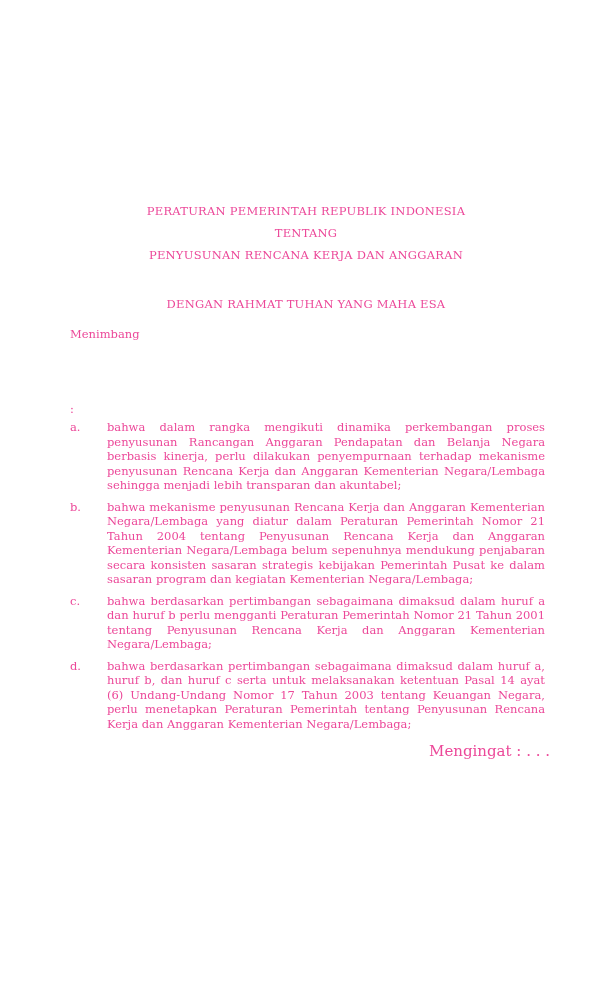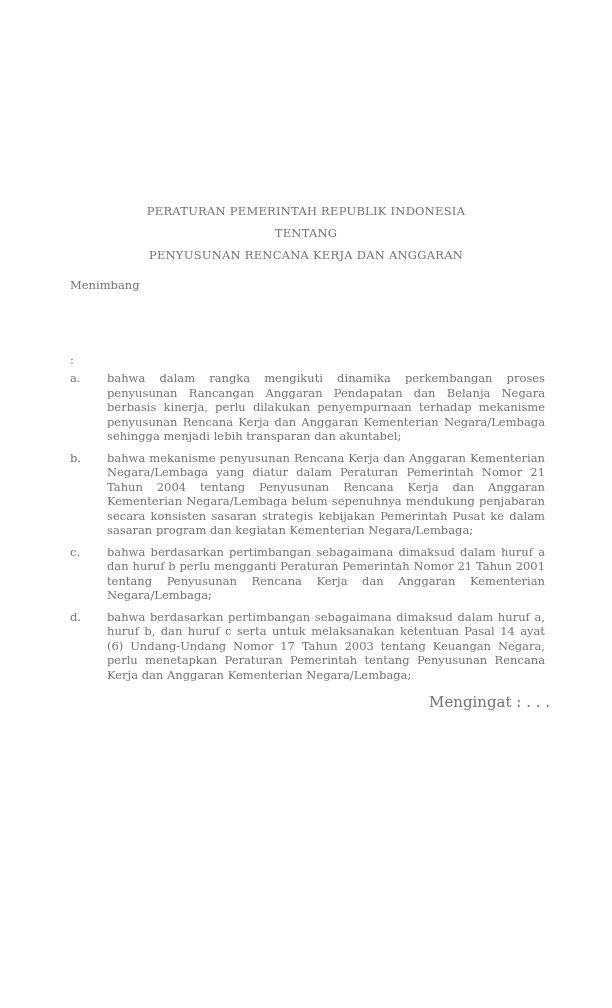--- a/index.html
+++ b/index.html
@@ -7,21 +7,21 @@
     padding: 0;
     background: #ffffff;
   }
   .page {
     position: relative;
     width: 612px;
     height: 1008px;
     background: #ffffff;
     overflow: hidden;
     font-family: "DejaVu Serif", "Liberation Serif", serif;
-    color: #737373;
+    color: #ec4899;
     -webkit-font-smoothing: antialiased;
   }
   .title-block {
     margin-top: 200px;
     text-align: center;
     font-size: 11.5px;
     line-height: 22px;
     letter-spacing: 0.25px;
   }
   .invocation {
@@ -90,20 +90,21 @@
 <body>
 
 <div class="page">
 
   <div class="title-block">
     <div>PERATURAN PEMERINTAH REPUBLIK INDONESIA</div>
     <div>TENTANG</div>
     <div>PENYUSUNAN RENCANA KERJA DAN ANGGARAN</div>
   </div>
 
+  <div class="invocation">DENGAN RAHMAT TUHAN YANG MAHA ESA</div>
 
 
   <div class="body-block">
     <div class="consider-row">
       <div class="c-label">Menimbang</div>
       <div class="c-colon">:</div>
       <div class="c-items">
 
         <div class="c-item">
           <div class="c-marker">a.</div>

